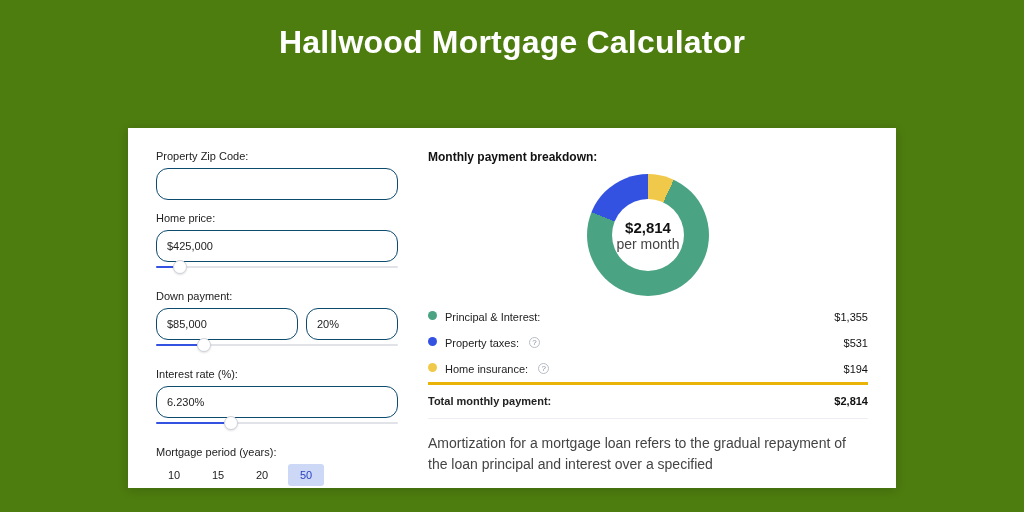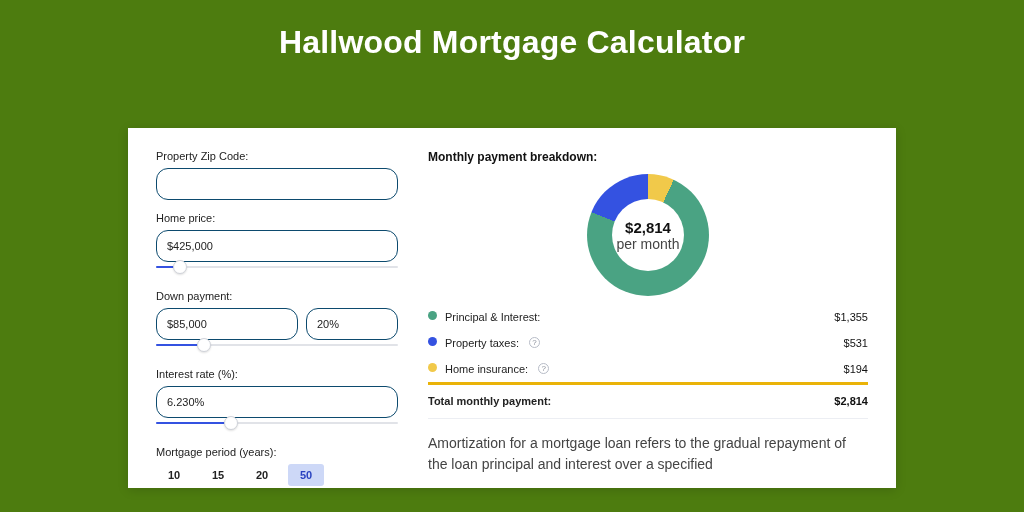--- a/index.html
+++ b/index.html
@@ -14,21 +14,21 @@
   .field-block { margin-bottom: 12px; }
   .text-input { width: 100%; height: 32px; border: 1px solid #0c4a6e; border-radius: 12px; padding: 0 10px; font-size: 11px; color: #222; background: #fff; }
   .slider-track { position: relative; height: 18px; margin-top: -2px; }
   .slider-line { position: absolute; top: 6px; left: 0; right: 0; height: 2px; background: #e1e3e8; border-radius: 2px; }
   .slider-fill { position: absolute; top: 6px; left: 0; height: 2px; background: #3452e1; border-radius: 2px; }
   .slider-thumb { position: absolute; top: 0; width: 14px; height: 14px; background: #fff; border: 1px solid #d0d3da; border-radius: 50%; box-shadow: 0 1px 2px rgba(0,0,0,0.12); transform: translateX(-50%); }
   .row2 { display: flex; gap: 8px; }
   .row2 .text-input:first-child { flex: 1; }
   .row2 .text-input:last-child { width: 92px; }
   .period-row { display: flex; gap: 8px; }
-  .period-btn { width: 36px; height: 22px; border: none; background: transparent; font-size: 11px; color: #222; border-radius: 3px; cursor: pointer; font-weight: 700; }
+  .period-btn { width: 36px; height: 22px; border: none; background: transparent; font-size: 11px; color: #222; border-radius: 3px; cursor: pointer; font-weight: 400; }
   .period-btn.selected { background: #cdd8f7; color: #2a43c0; }
 
   .section-title { font-size: 12px; font-weight: 700; color: #111; margin-bottom: 6px; }
   .donut-wrap { display: flex; justify-content: center; padding: 4px 0 8px 0; }
   .donut { position: relative; width: 122px; height: 122px; border-radius: 50%;
     background: conic-gradient(
       #f1c94a 0deg 25deg,
       #4aa383 25deg 292deg,
       #3452e1 292deg 360deg
     ); }

